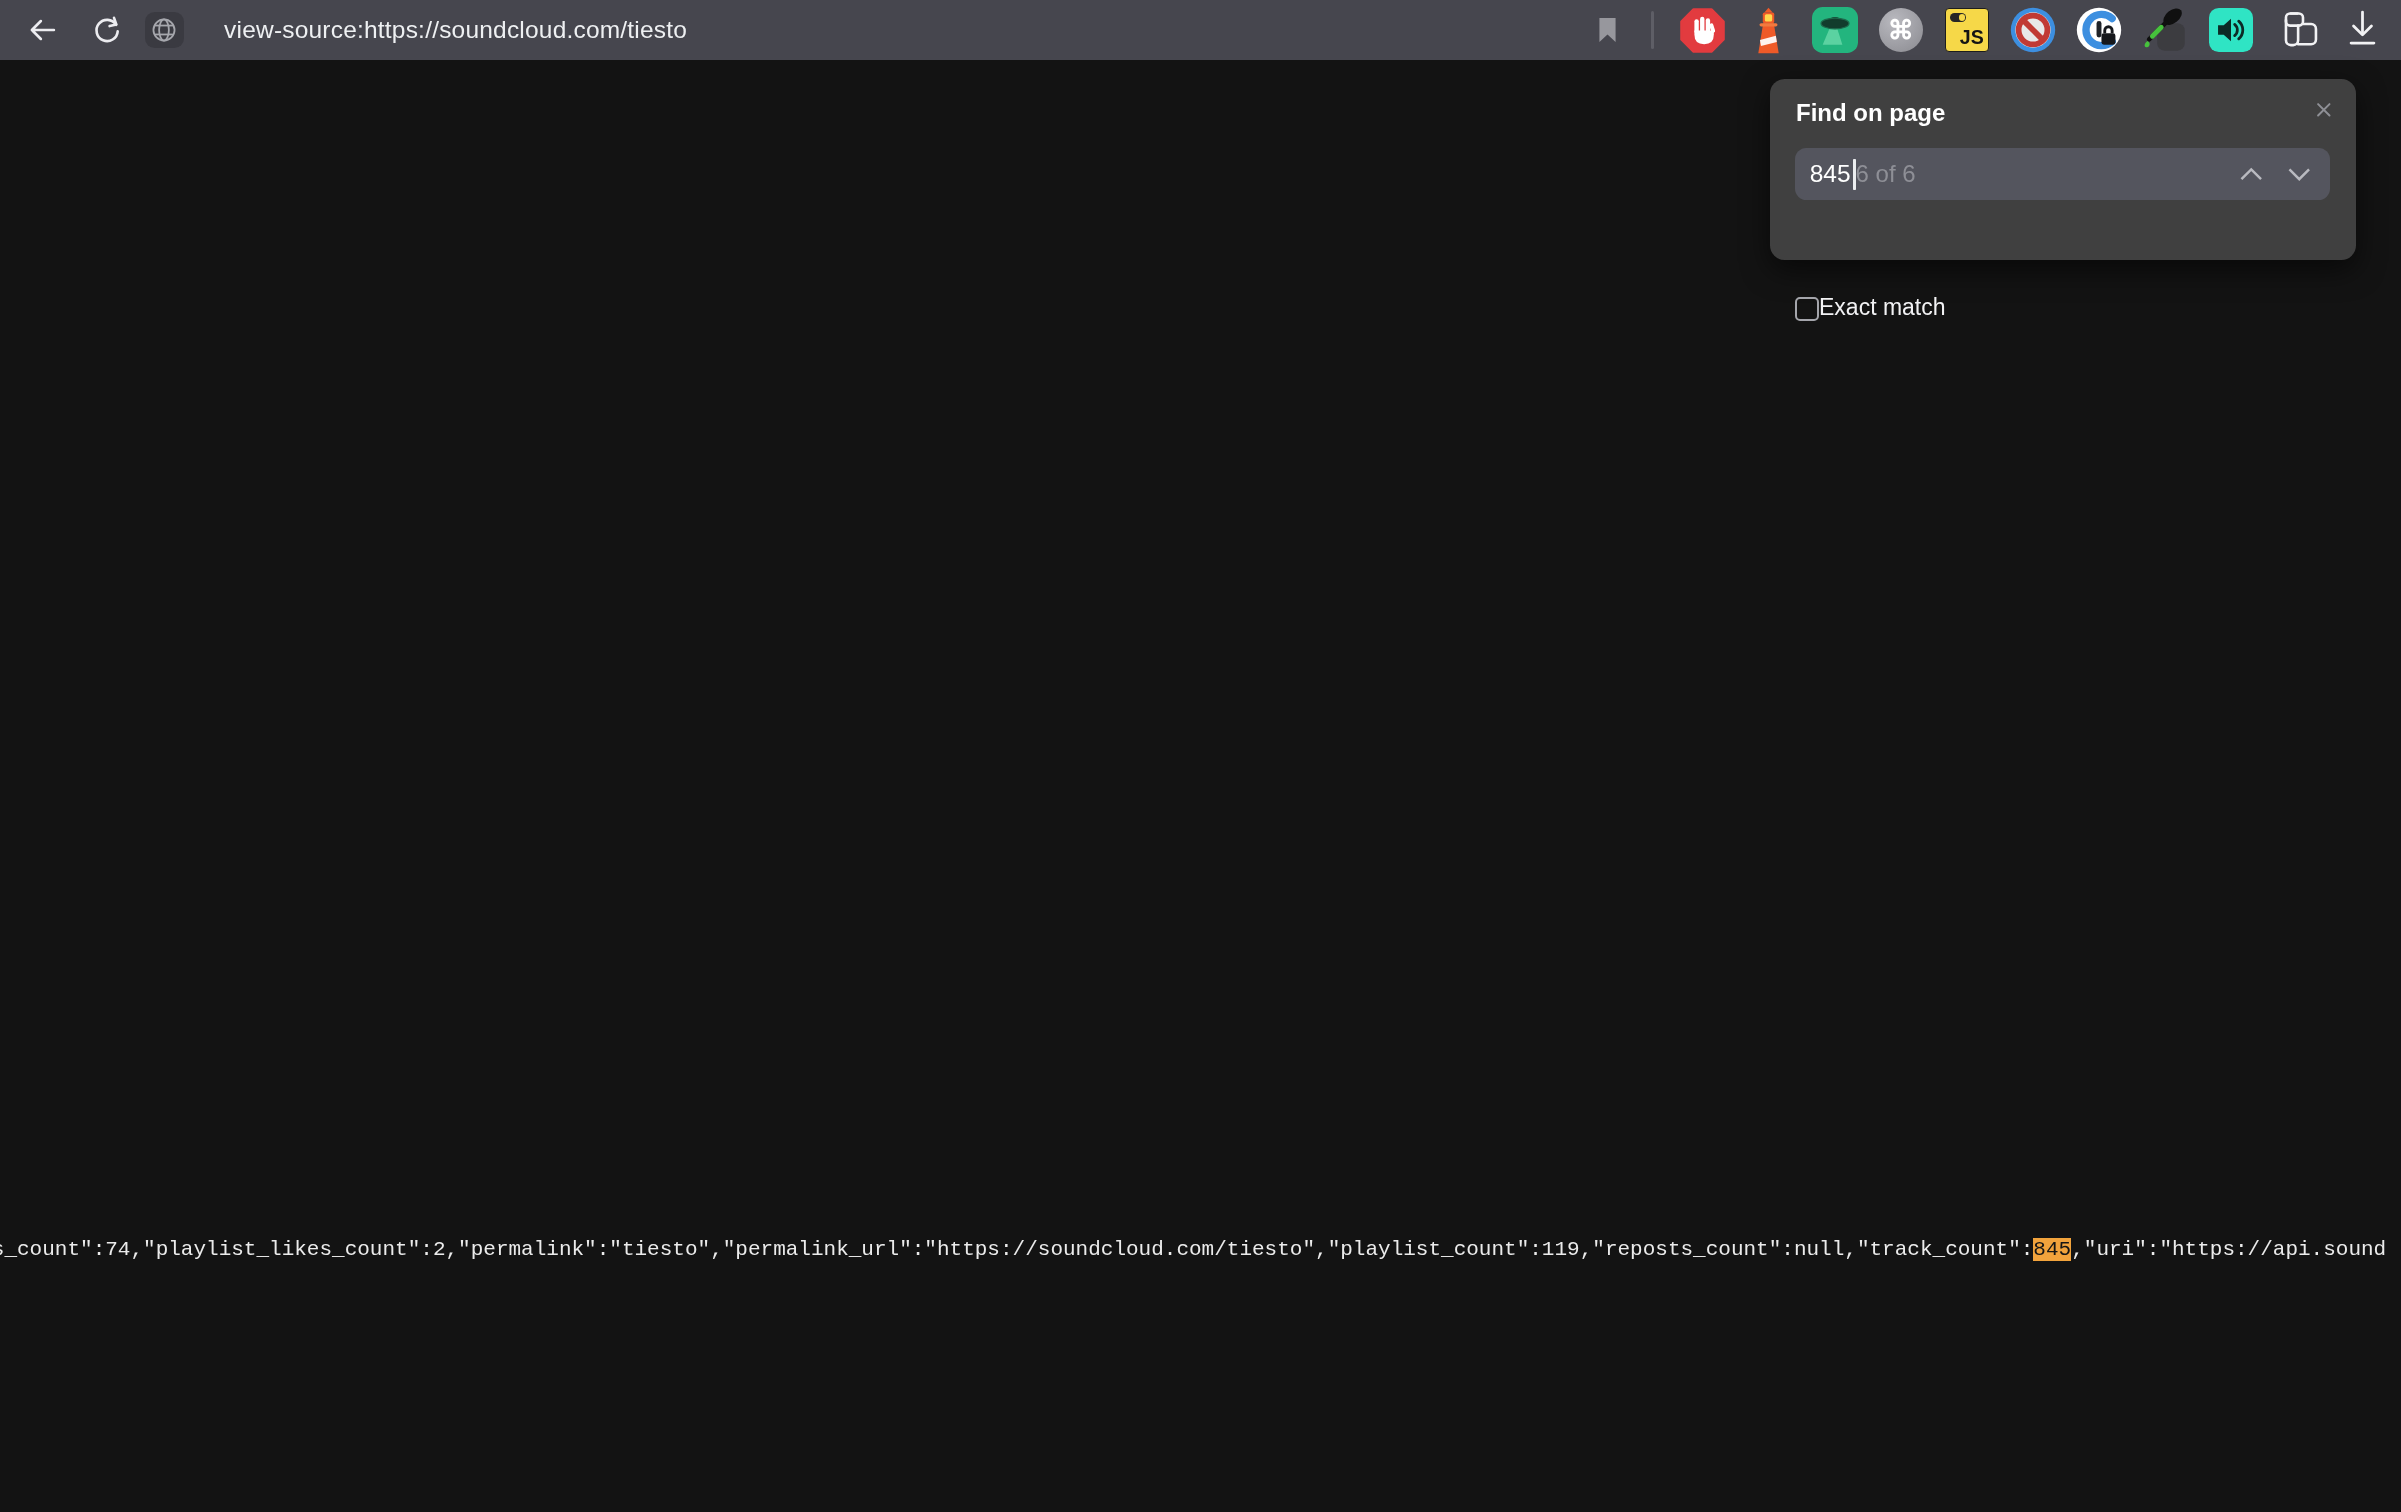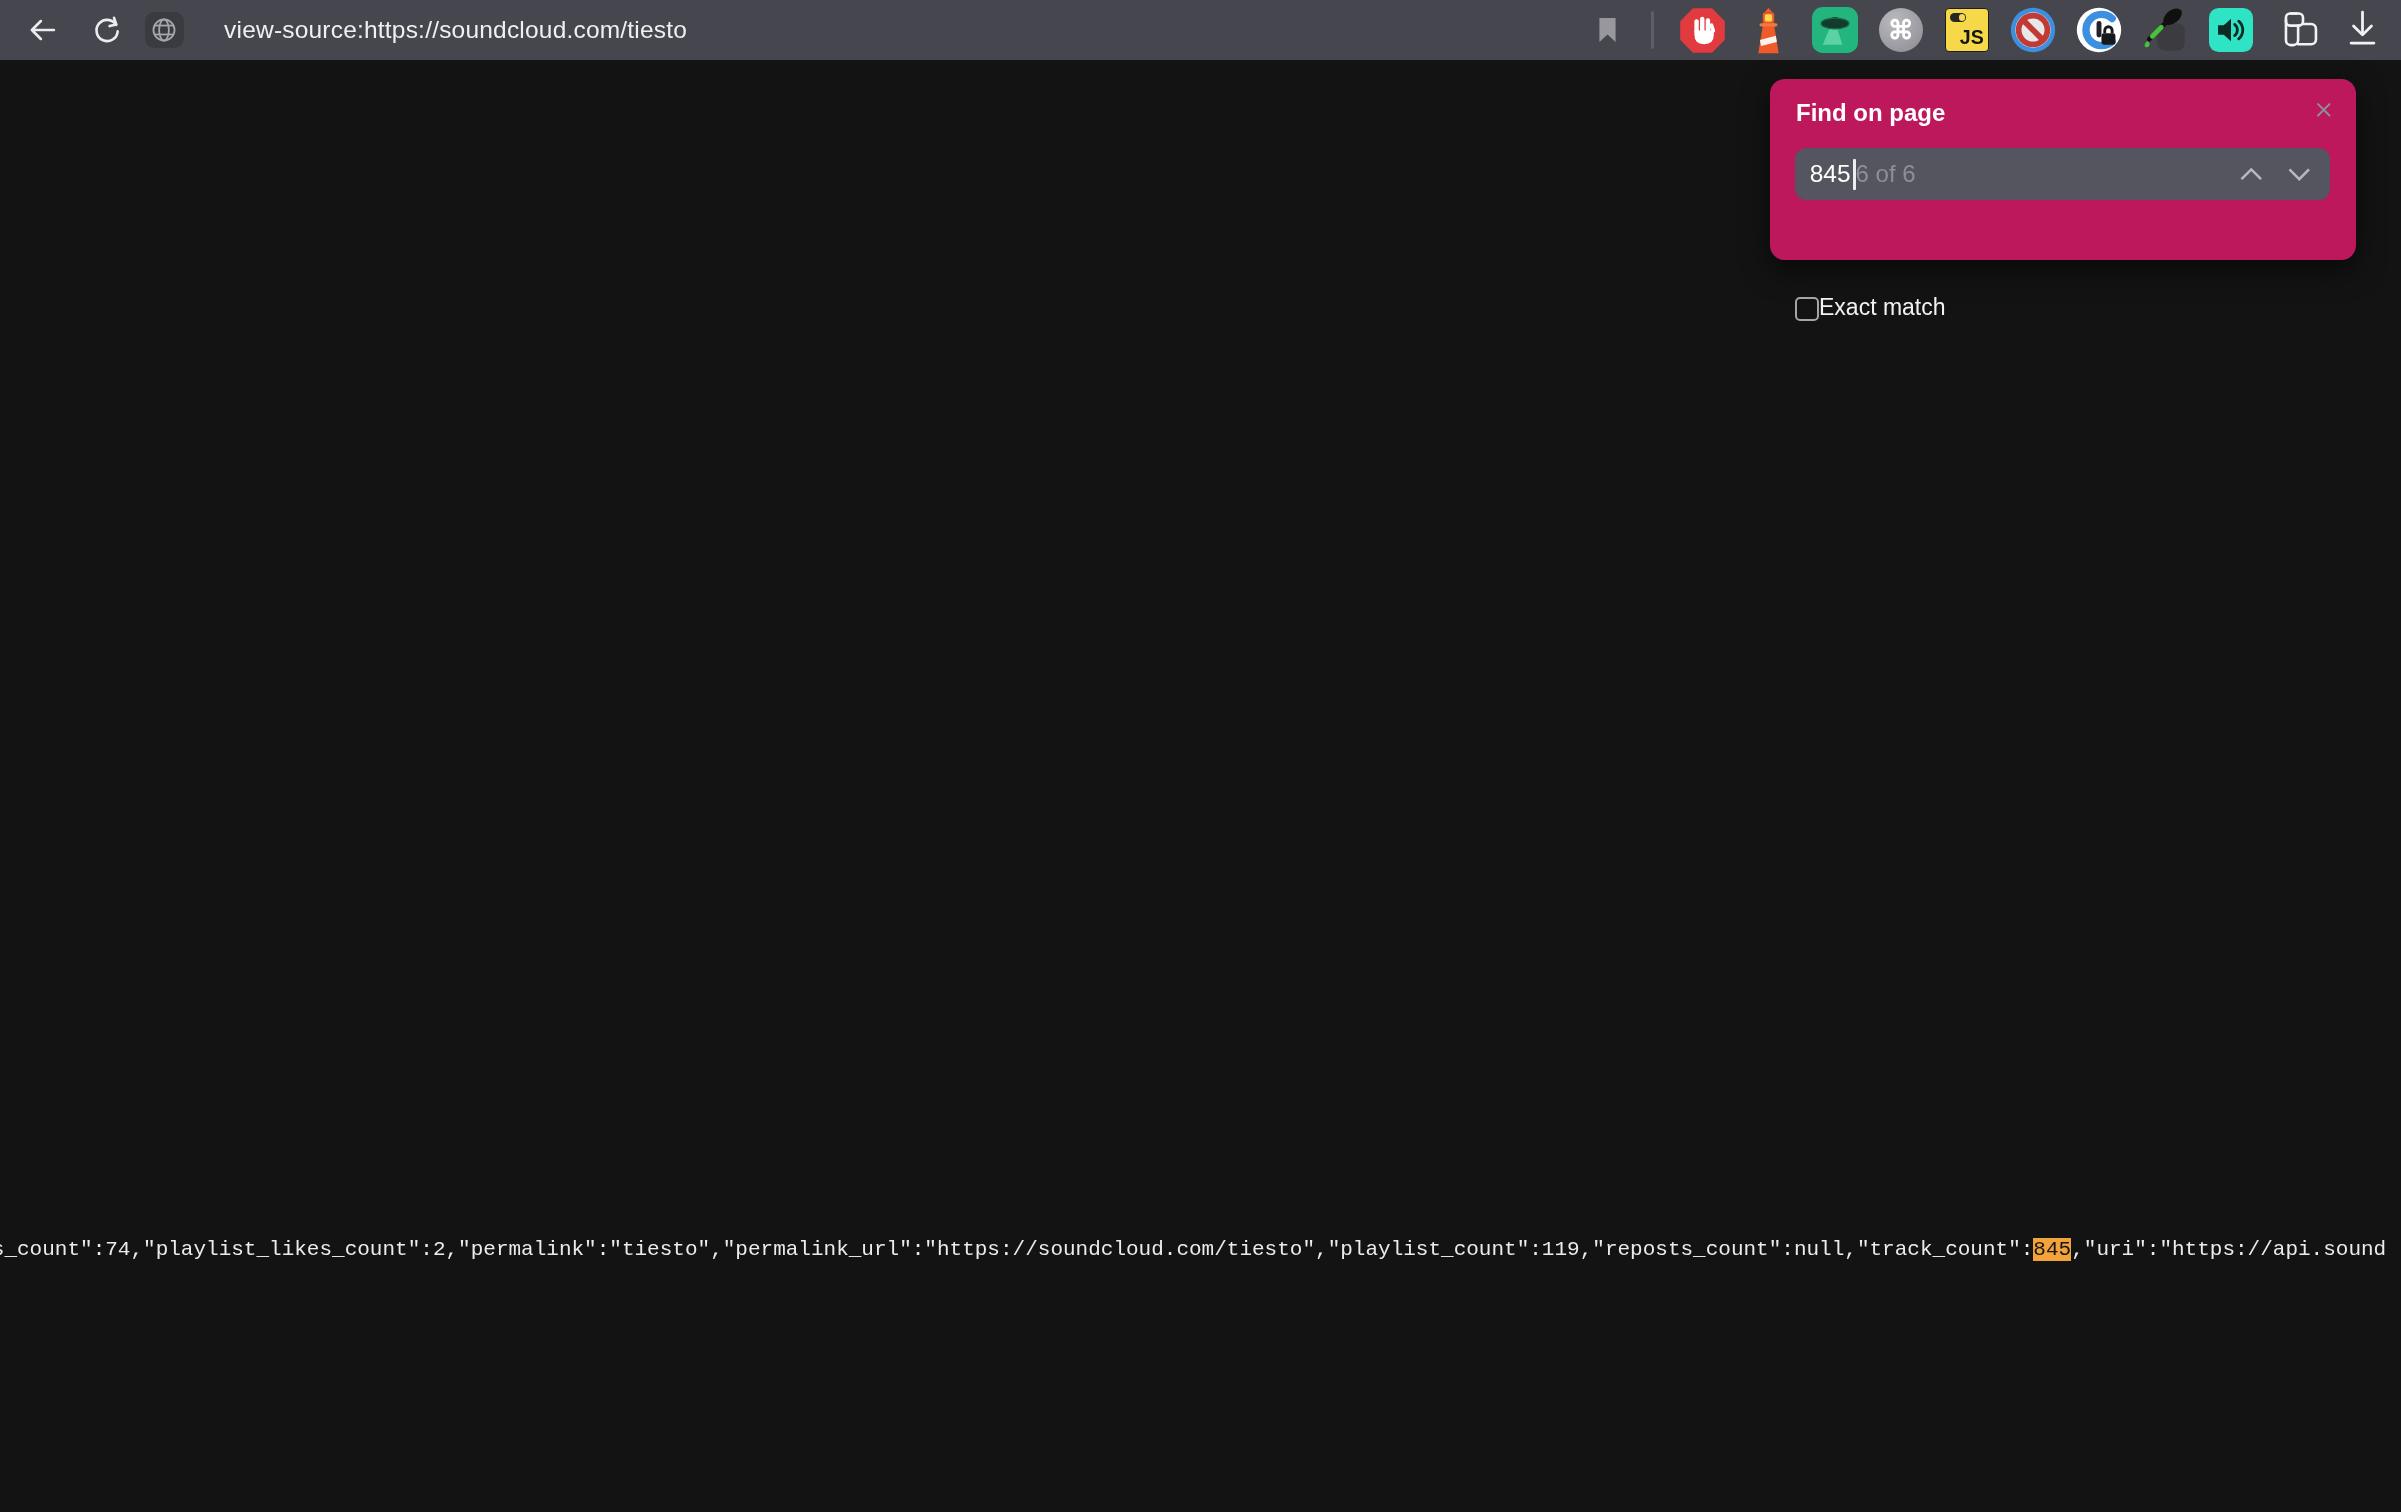--- a/index.html
+++ b/index.html
@@ -50,21 +50,21 @@
   .js-toggle::after { content:""; position:absolute; right:1.2px; top:1.2px; width:6.5px; height:6.5px; border-radius:50%; background:#f6d848; }
   .js-label { position:absolute; right:4.1px; bottom:1.6px; font-size:19.6px; font-weight:700; color:#141414; }
   .vol-box {
     width:44px; height:44px; border-radius:9.8px; background:#2fe4c4;
     display:flex; align-items:center; justify-content:center;
   }
 
   
   .find-panel {
     position:absolute; left:1770px; top:79px; width:586px; height:181px;
-    background:#be185d; border-radius:14.7px;
+    background:#404040; border-radius:14.7px;
     box-shadow:0 9.8px 28px rgba(0,0,0,.55);
   }
   .find-title {
     position:absolute; left:26px; top:19.6px;
     color:#ffffff; font-size:24px; font-weight:700;
   }
   .find-close {
     position:absolute; right:18px; top:16.3px; width:28px; height:28px;
     display:flex; align-items:center; justify-content:center; cursor:pointer;
   }

